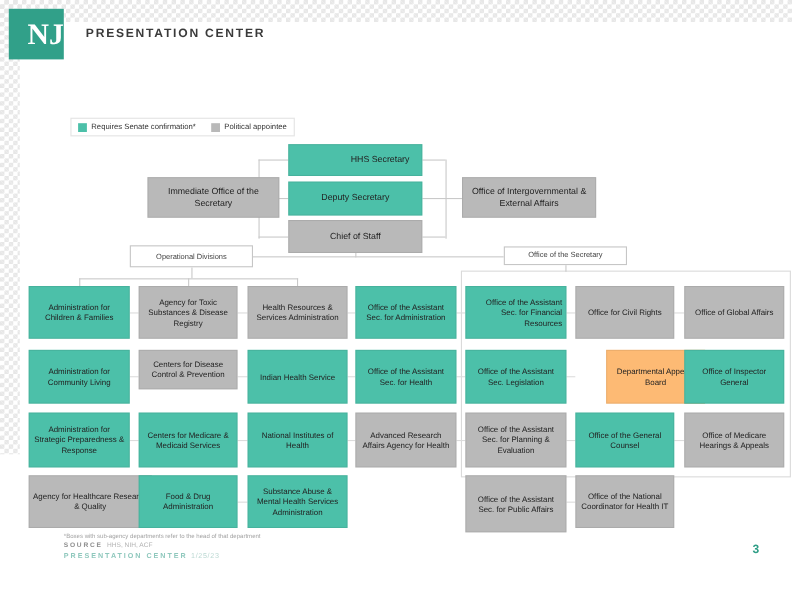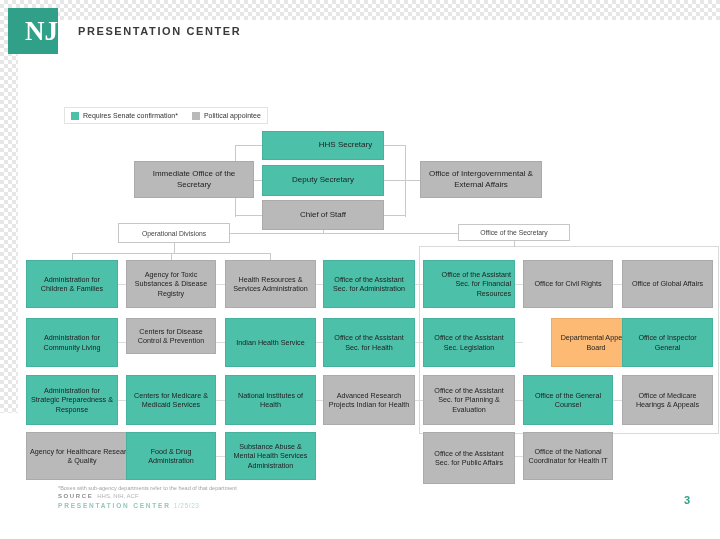--- a/index.html
+++ b/index.html
@@ -84,21 +84,21 @@
       <div class="obox" style="left: 26px; top: 318px; width: 92px; height: 49px; background: rgb(76, 192, 169); z-index: 2;">Administration for Community Living</div>
       <div class="obox" style="left: 126px; top: 318px; width: 90px; height: 36px; background: rgb(185, 185, 185); z-index: 2;">Centers for Disease Control &amp; Prevention</div>
       <div class="obox" style="left: 225px; top: 318px; width: 91px; height: 49px; background: rgb(76, 192, 169); z-index: 2;">Indian Health Service</div>
       <div class="obox" style="left: 323px; top: 318px; width: 92px; height: 49px; background: rgb(76, 192, 169); z-index: 2;">Office of the Assistant Sec. for Health</div>
       <div class="obox" style="left: 423px; top: 318px; width: 92px; height: 49px; background: rgb(76, 192, 169); z-index: 2;">Office of the Assistant Sec. Legislation</div>
       <div class="obox" style="left: 551px; top: 318px; width: 90px; height: 49px; background: #fdba74; z-index: 2;">Departmental Appeals Board</div>
       <div class="obox" style="left: 622px; top: 318px; width: 91px; height: 49px; background: rgb(76, 192, 169); z-index: 2;">Office of Inspector General</div>
       <div class="obox" style="left: 26px; top: 375px; width: 92px; height: 50px; background: rgb(76, 192, 169); z-index: 2;">Administration for Strategic Preparedness &amp; Response</div>
       <div class="obox" style="left: 126px; top: 375px; width: 90px; height: 50px; background: rgb(76, 192, 169); z-index: 2;">Centers for Medicare &amp; Medicaid Services</div>
       <div class="obox" style="left: 225px; top: 375px; width: 91px; height: 50px; background: rgb(76, 192, 169); z-index: 2;">National Institutes of Health</div>
-      <div class="obox" style="left: 323px; top: 375px; width: 92px; height: 50px; background: rgb(185, 185, 185); z-index: 2;">Advanced Research Projects Indian for Health</div>
+      <div class="obox" style="left: 323px; top: 375px; width: 92px; height: 50px; background: rgb(185, 185, 185); z-index: 2;">Advanced Research Affairs Agency for Health</div>
       <div class="obox" style="left: 423px; top: 375px; width: 92px; height: 50px; background: rgb(185, 185, 185); z-index: 2;">Office of the Assistant Sec. for Planning &amp; Evaluation</div>
       <div class="obox" style="left: 523px; top: 375px; width: 90px; height: 50px; background: rgb(76, 192, 169); z-index: 2;">Office of the General Counsel</div>
       <div class="obox" style="left: 622px; top: 375px; width: 91px; height: 50px; background: rgb(185, 185, 185); z-index: 2;">Office of Medicare Hearings &amp; Appeals</div>
       <div class="obox" style="left: 26px; top: 432px; width: 112px; height: 48px; background: rgb(185, 185, 185); z-index: 2;">Agency for Healthcare Research &amp; Quality</div>
       <div class="obox" style="left: 126px; top: 432px; width: 90px; height: 48px; background: rgb(76, 192, 169); z-index: 2;">Food &amp; Drug Administration</div>
       <div class="obox" style="left: 225px; top: 432px; width: 91px; height: 48px; background: rgb(76, 192, 169); z-index: 2;">Substance Abuse &amp; Mental Health Services Administration</div>
       <div class="obox" style="left: 423px; top: 432px; width: 92px; height: 52px; background: rgb(185, 185, 185); z-index: 2;">Office of the Assistant Sec. for Public Affairs</div>
       <div class="obox" style="left: 523px; top: 432px; width: 90px; height: 48px; background: rgb(185, 185, 185); z-index: 2;">Office of the National Coordinator for Health IT</div>
       <div class="line" style="left: 235px; top: 145px; width: 1px; height: 72px; z-index: 1;"></div>
       <div class="line" style="left: 405px; top: 145px; width: 1px; height: 72px; z-index: 1;"></div>

